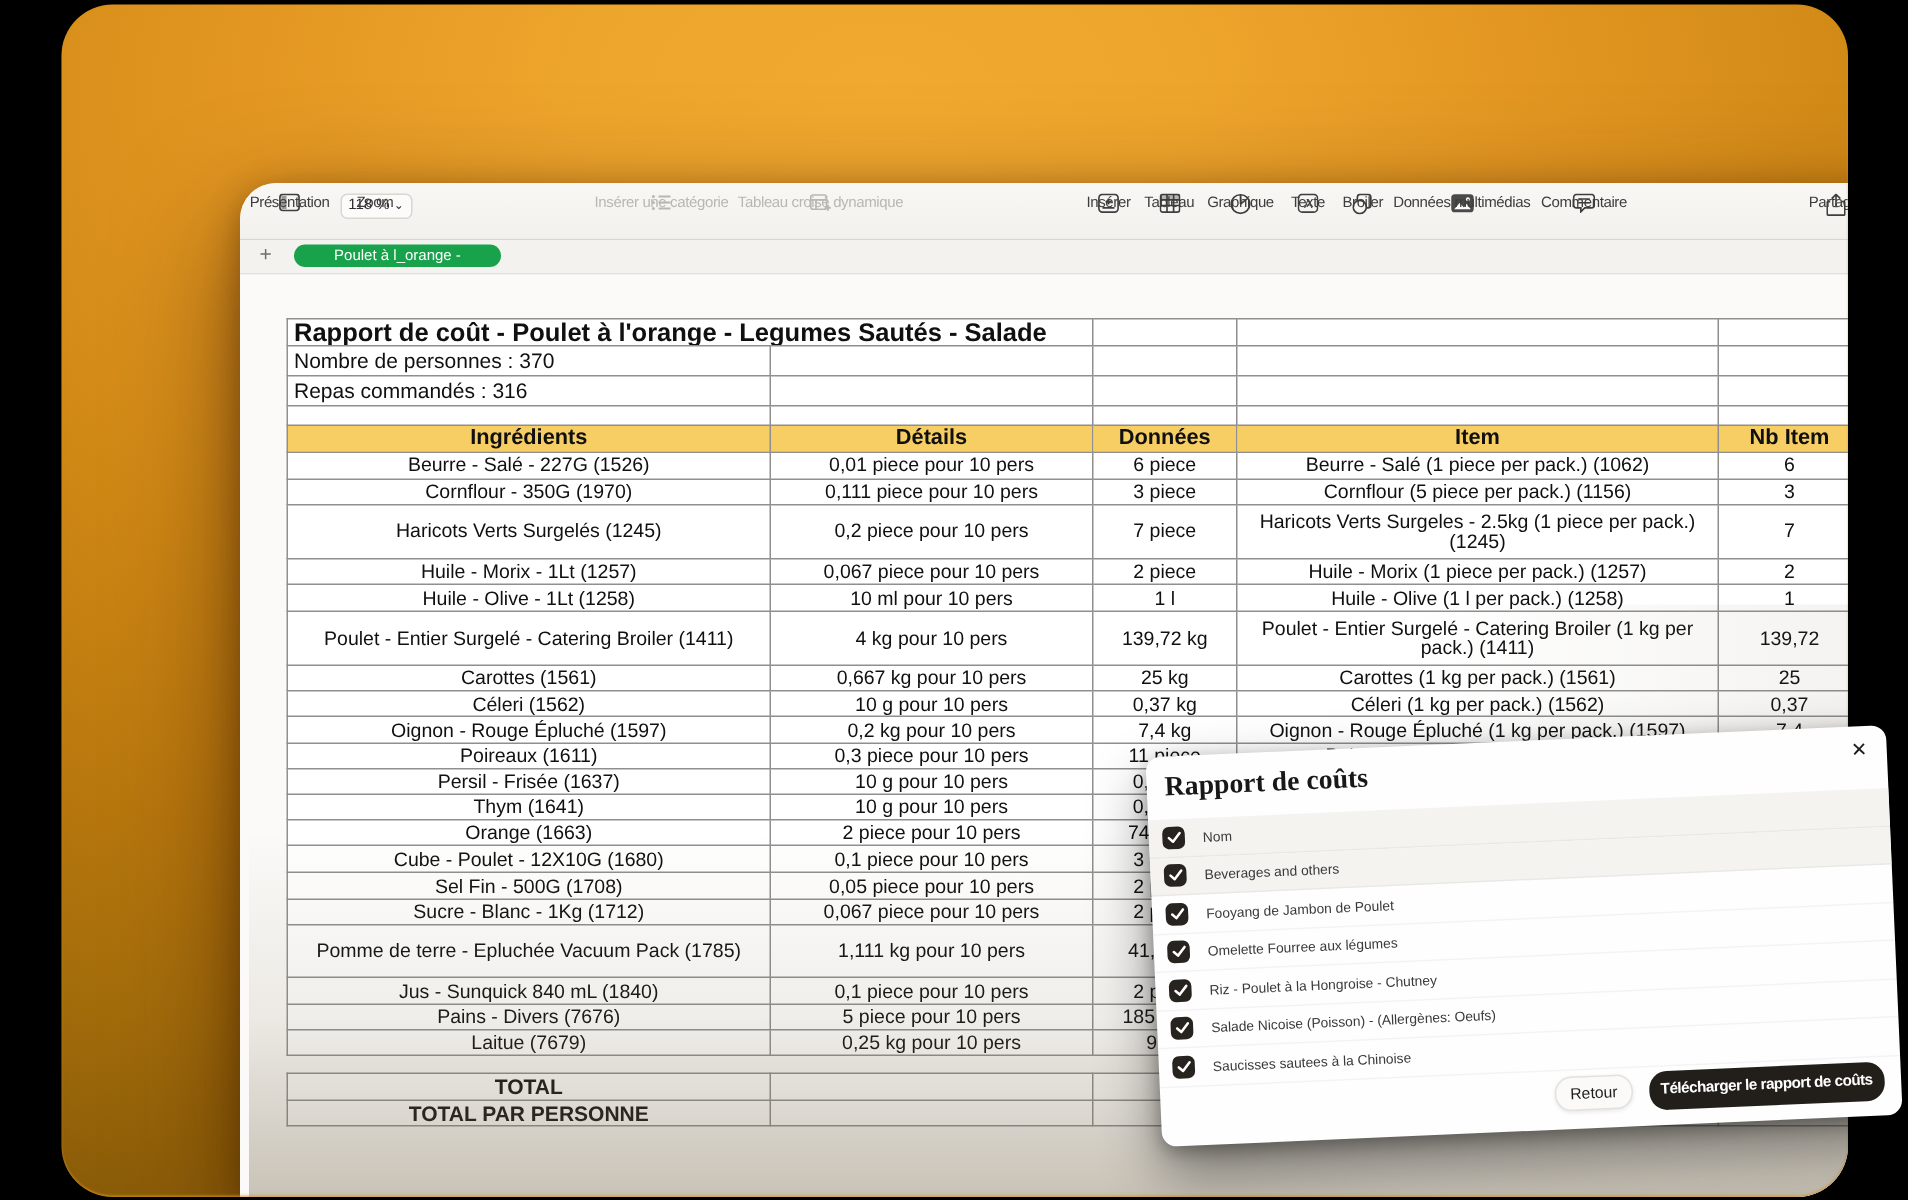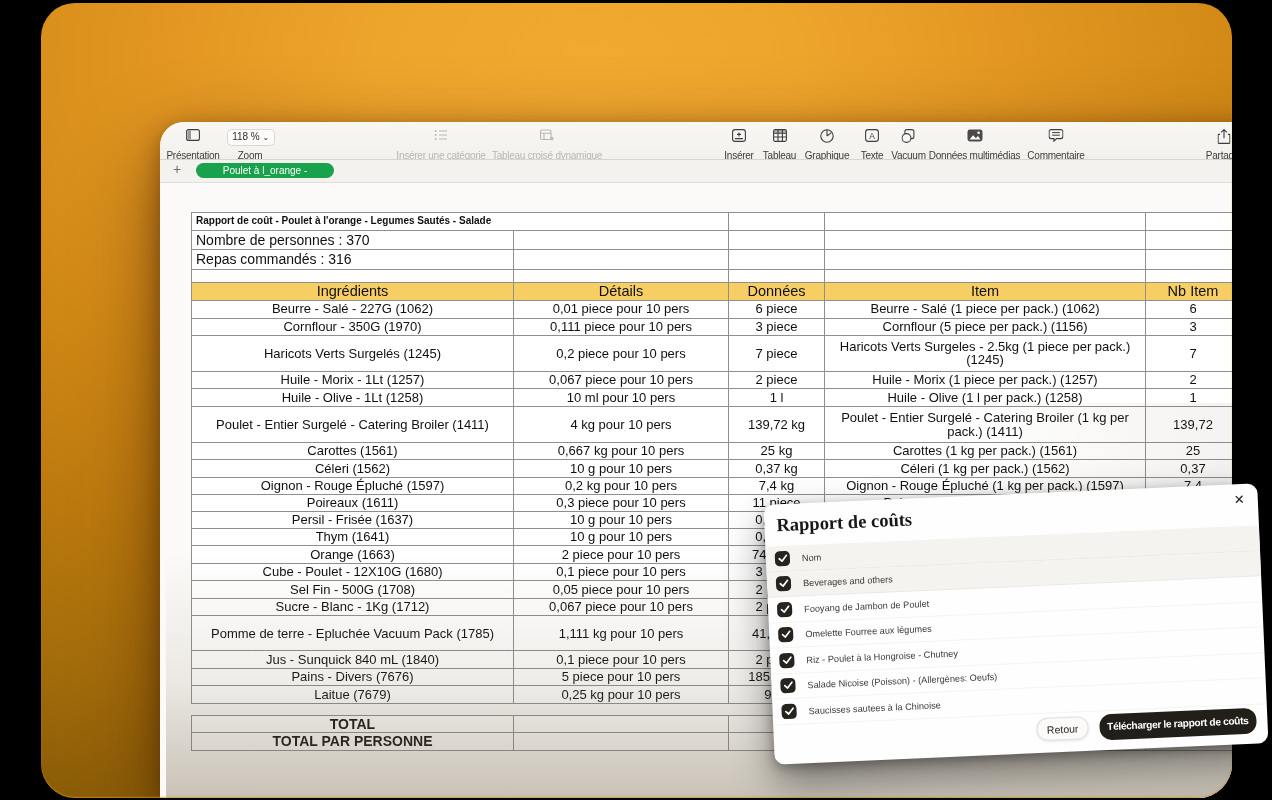--- a/index.html
+++ b/index.html
@@ -9,38 +9,38 @@
         border-radius:34px;overflow:hidden;
         background:radial-gradient(118% 104% at 46% 7%,
           #f2a930 0%, #eea52c 15%, #e39722 30%, #d08815 48%, #bb790e 66%, #a46d0b 82%, #8f5f08 94%, #855808 100%);}
   .win{position:absolute;left:118.5px;top:119px;width:1116px;height:676px;
        background:#fbfaf8;border-radius:24px 10px 26px 0;overflow:hidden;
        box-shadow:0 30px 80px rgba(60,28,0,.62), 0 6px 22px rgba(62,30,0,.42);}
   .toolbar{position:absolute;left:0;top:0;width:100%;height:37px;
        background:linear-gradient(#f8f7f4,#f2f1ee);
        border-bottom:1px solid #d8d6d1;border-radius:24px 10px 0 0;}
   .tbtn{position:absolute;top:0;text-align:center;color:#3d3d3d;font-size:10px;letter-spacing:-0.25px;}
-  .tbtn .lbl{position:absolute;top:28px;left:50%;transform:translateX(-50%);white-space:nowrap;text-align:right;}
+  .tbtn .lbl{position:absolute;top:8px;left:50%;transform:translateX(-50%);white-space:nowrap;text-align:right;}
   .tbtn .ic{position:absolute;top:7px;left:50%;transform:translateX(-50%);}
   .tbtn.dis{color:#b9b7b2;}
   .tabbar{position:absolute;left:0;top:38px;width:100%;height:22px;
        background:#f3f2ee;border-bottom:1px solid #e1dfda;}
   .plus{position:absolute;left:13.5px;top:41.5px;width:10px;height:10px;color:#6f6f6f;font-size:14px;line-height:10px;}
   .tab{position:absolute;left:36.5px;top:40.5px;width:138px;height:15px;border-radius:7.5px;
        background:#17a24b;color:#fff;font-size:10px;line-height:15px;text-align:center;}
   .content{position:absolute;left:0;top:61px;width:100%;bottom:0;background:#fbfaf8;}
 
   table.sheet{border-collapse:collapse;table-layout:fixed;background:#fff;}
   .sheet td{border:1px solid #8f8f8f;padding:0 2px;overflow:hidden;
       font-size:13px;color:#101010;text-align:center;vertical-align:middle;line-height:1.05;}
   .sheet .l{text-align:left;padding-left:4px;}
-  .sheet .hdr td{background:#f6ce64;font-weight:normal;font-size:14.5px;}
+  .sheet .hdr td{background:#f6ce64;font-weight:bold;font-size:14.5px;}
   .sheet .b{font-weight:bold;}
   .sheet .fs14{font-size:14px;}
-  .sheet .fs15{font-size:10px;}
+  .sheet .fs15{font-size:17px;}
 
   .vign{position:absolute;left:125px;top:400px;right:0;bottom:0;pointer-events:none;
      background:linear-gradient(to bottom, rgba(125,110,80,0) 38%, rgba(125,110,80,.12) 70%, rgba(118,103,76,.38) 100%),
        linear-gradient(to right, rgba(120,105,78,0) 72%, rgba(120,105,78,.08) 100%);}
   .rim{position:absolute;left:0;top:0;right:0;bottom:0;border-radius:34px;pointer-events:none;
      box-shadow:inset 0 -1px 1.5px rgba(215,150,35,.7);}
 
   .dlg{position:absolute;left:769px;top:494px;width:494px;height:260px;background:#fefefe;
      border-radius:10px;transform:rotate(-2.5deg);z-index:40;
      box-shadow:0 18px 40px rgba(0,0,0,.45), 0 4px 12px rgba(0,0,0,.3);
@@ -133,21 +133,21 @@
             </svg></span>
         <span class="lbl">Texte</span>
       </div>
       <div class="tbtn" style="left:721.5px;width:55px;">
         <span class="ic"><svg width="15" height="14" viewBox="0 0 15 14">
               <g fill="none" stroke="#3e3e3e" stroke-width="1.1">
                 <rect x="3.4" y="0.6" width="9" height="9" rx="2"></rect>
                 <circle cx="5" cy="9" r="4.4" fill="#f8f7f4"></circle>
               </g>
             </svg></span>
-        <span class="lbl">Vacuum</span>
+        <span class="lbl">Broiler</span>
       </div>
       <div class="tbtn" style="left:749.5px;width:131px;">
         <span class="ic"><svg width="16" height="13" viewBox="0 0 16 13">
               <rect x="0.5" y="0.5" width="15" height="12" rx="2.4" fill="#4a4a48"></rect>
               <path d="M2.5 10.5l3.6-4.2 2.8 3 2-2.4 2.6 3.6z" fill="#fff"></path>
               <circle cx="11.6" cy="3.8" r="1.3" fill="#fff"></circle>
             </svg></span>
         <span class="lbl">Données multimédias</span>
       </div>
       <div class="tbtn" style="left:869.5px;width:54px;">
@@ -209,21 +209,21 @@
               <td></td>
             </tr>
         <tr class="hdr" style="height:18px">
               <td>Ingrédients</td>
               <td>Détails</td>
               <td>Données</td>
               <td>Item</td>
               <td>Nb Item</td>
             </tr>
         <tr style="height:17.9px">
-              <td>Beurre - Salé - 227G (1062)</td>
+              <td>Beurre - Salé - 227G (1526)</td>
               <td>0,01 piece pour 10 pers</td>
               <td>6 piece</td>
               <td>Beurre - Salé (1 piece per pack.) (1062)</td>
               <td>6</td>
             </tr>
         <tr style="height:17.4px">
               <td>Cornflour - 350G (1970)</td>
               <td>0,111 piece pour 10 pers</td>
               <td>3 piece</td>
               <td>Cornflour (5 piece per pack.) (1156)</td>

